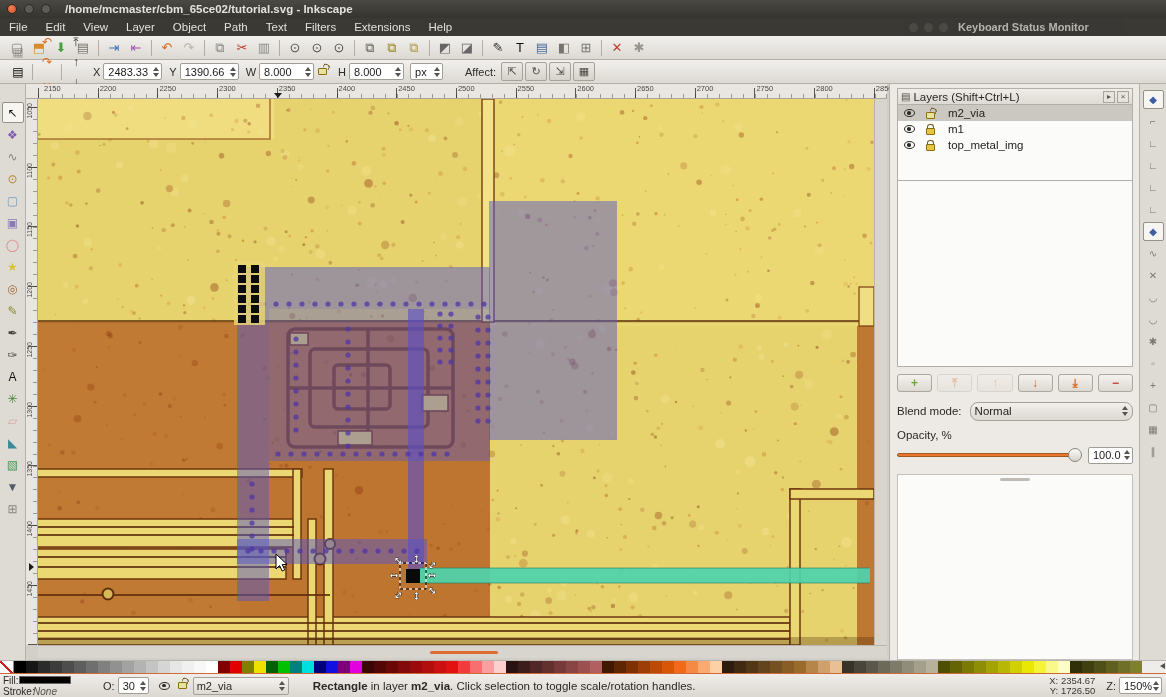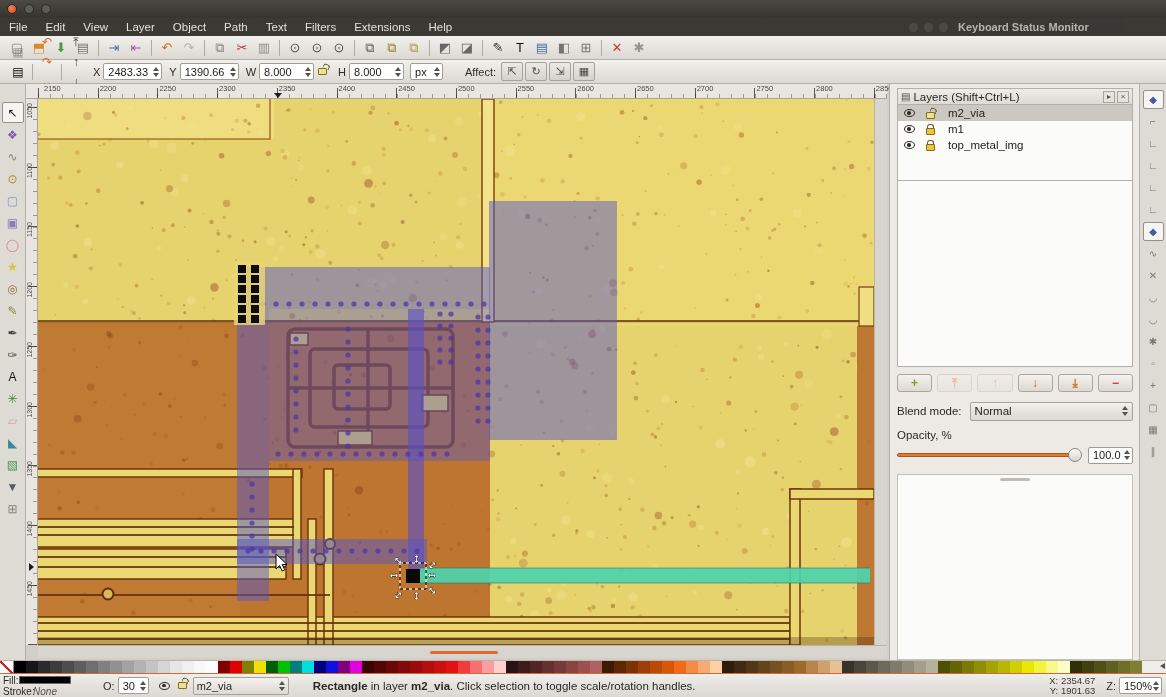--- a/index.html
+++ b/index.html
@@ -65,21 +65,21 @@
   .layer-row{height:16px;display:flex;align-items:center;font-size:11.5px;color:#1e1d1a;}
   .layer-row.selected{background:#cbc8c2;}
   .layer-row .cell-eye{width:22px;display:flex;justify-content:center;}
   .layer-row .cell-lock{width:20px;display:flex;justify-content:center;}
   .layer-row .lname{margin-left:8px;}
   .panel-space{flex:1;background:#fbfbfa;border:1px solid #b3afa8;border-top:none;max-height:300px;}
   .layer-btns{height:26px;display:flex;align-items:center;margin-top:3px;gap:5px;}
   .lbtn{flex:1;height:18px;border:1px solid #aba69e;border-radius:3px;background:linear-gradient(#f4f2ee,#ddd9d2);
     display:flex;align-items:center;justify-content:center;font-size:12px;font-weight:bold;}
   .blend-row{display:flex;align-items:center;margin-top:6px;font-size:11.5px;color:#2a2926;}
-  .blend-select{flex:1;margin-left:8px;height:19px;background:linear-gradient(#f2f0ec,#dcd8d2);border:1px solid #a6a199;border-radius:2px;
+  .blend-select{flex:1;margin-left:8px;height:19px;background:linear-gradient(#f2f0ec,#dcd8d2);border:1px solid #a6a199;border-radius:8px;
     display:flex;align-items:center;font-size:11.5px;padding:0 4px;color:#1e1d1a;}
   .blend-select .val{flex:1;}
   .opacity-label{font-size:11.5px;color:#2a2926;margin-top:8px;}
   .opacity-row{display:flex;align-items:center;margin-top:6px;}
   .slider-track{position:relative;flex:1;height:4px;background:#e8762c;border-radius:2px;border:1px solid #a05a22;}
   .slider-handle{position:absolute;right:-3px;top:-6px;width:14px;height:14px;border-radius:50%;
     background:linear-gradient(#fcfbf9,#d6d2cb);border:1px solid #8a867e;}
   .panel-bottom{flex:1;background:#fbfbfa;border:1px solid #c5c1ba;margin-top:10px;}
   .grip{width:30px;height:3px;background:#c0bcb5;margin:3px auto 0;border-radius:2px;}
   
@@ -124,20 +124,21 @@
   .kbd-mouse{width:20px;height:28px;border:2px solid #3c3b37;border-radius:6px 6px 7px 7px;background:#f4f2ee;position:relative;}
   .kbd-mouse::after{content:"";position:absolute;left:8px;top:0;width:1.5px;height:12px;background:#3c3b37;}
 </style>
 </head>
 <body>
 
 <div class="titlebar">
   <span class="winbtn close"></span>
   <span class="winbtn"></span>
   <span class="winbtn"></span>
+  <span class="title-text">/home/mcmaster/cbm_65ce02/tutorial.svg - Inkscape</span>
 </div>
 
 <div class="menubar" id="menubar">
     <span class="menu-item">File</span>
     <span class="menu-item">Edit</span>
     <span class="menu-item">View</span>
     <span class="menu-item">Layer</span>
     <span class="menu-item">Object</span>
     <span class="menu-item">Path</span>
     <span class="menu-item">Text</span>
@@ -1582,21 +1583,21 @@
   <span class="layer-chooser">
     <span class="val">m2_via</span>
     <span class="steppers">
         <i class="up"></i>
         <i class="down"></i>
       </span>
   </span>
   <div class="status-msg" id="status-msg"><b>Rectangle</b><span> in layer </span><b>m2_via</b><span>. Click selection to toggle scale/rotation handles.</span></div>
   <div class="coords">
     <div><span>X:</span> <span>2354.67</span></div>
-    <div><span>Y:</span> <span>1901.63</span></div>
+    <div><span>Y:</span> <span>1726.50</span></div>
   </div>
   <div class="zoom-block">
     <span class="opt-label">Z:</span>
     <span class="spin">
         <span class="val" style="width:28px;text-align:right">150%</span>
         <span class="steppers">
           <i class="up"></i>
           <i class="down"></i>
         </span>
       </span>

